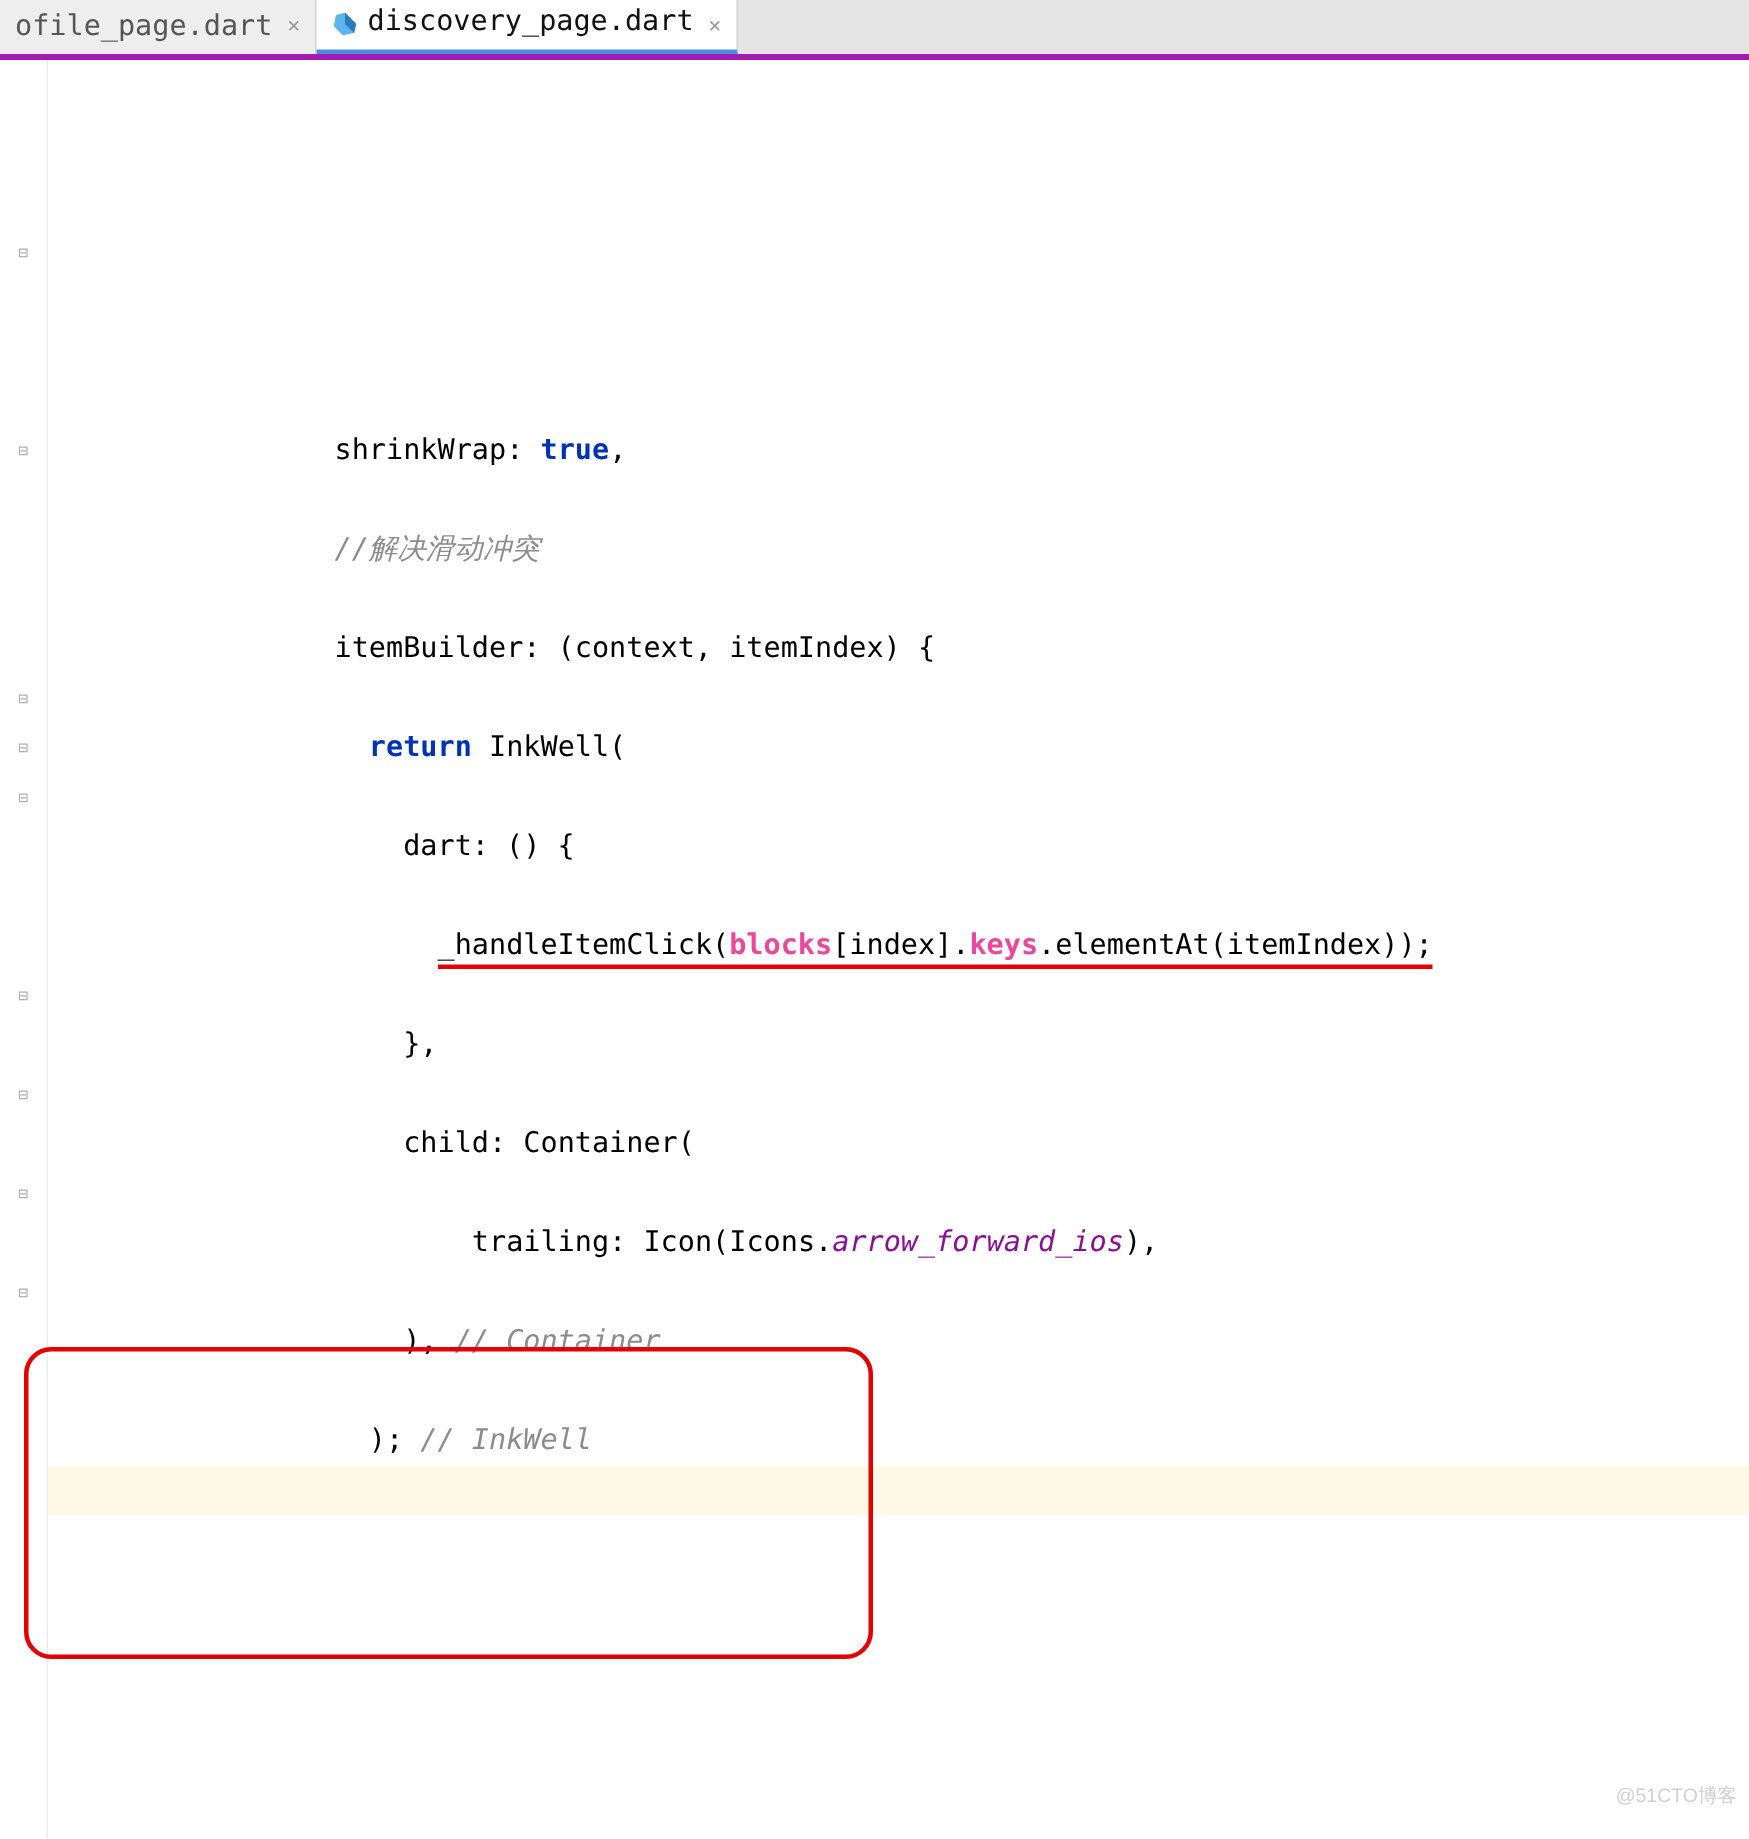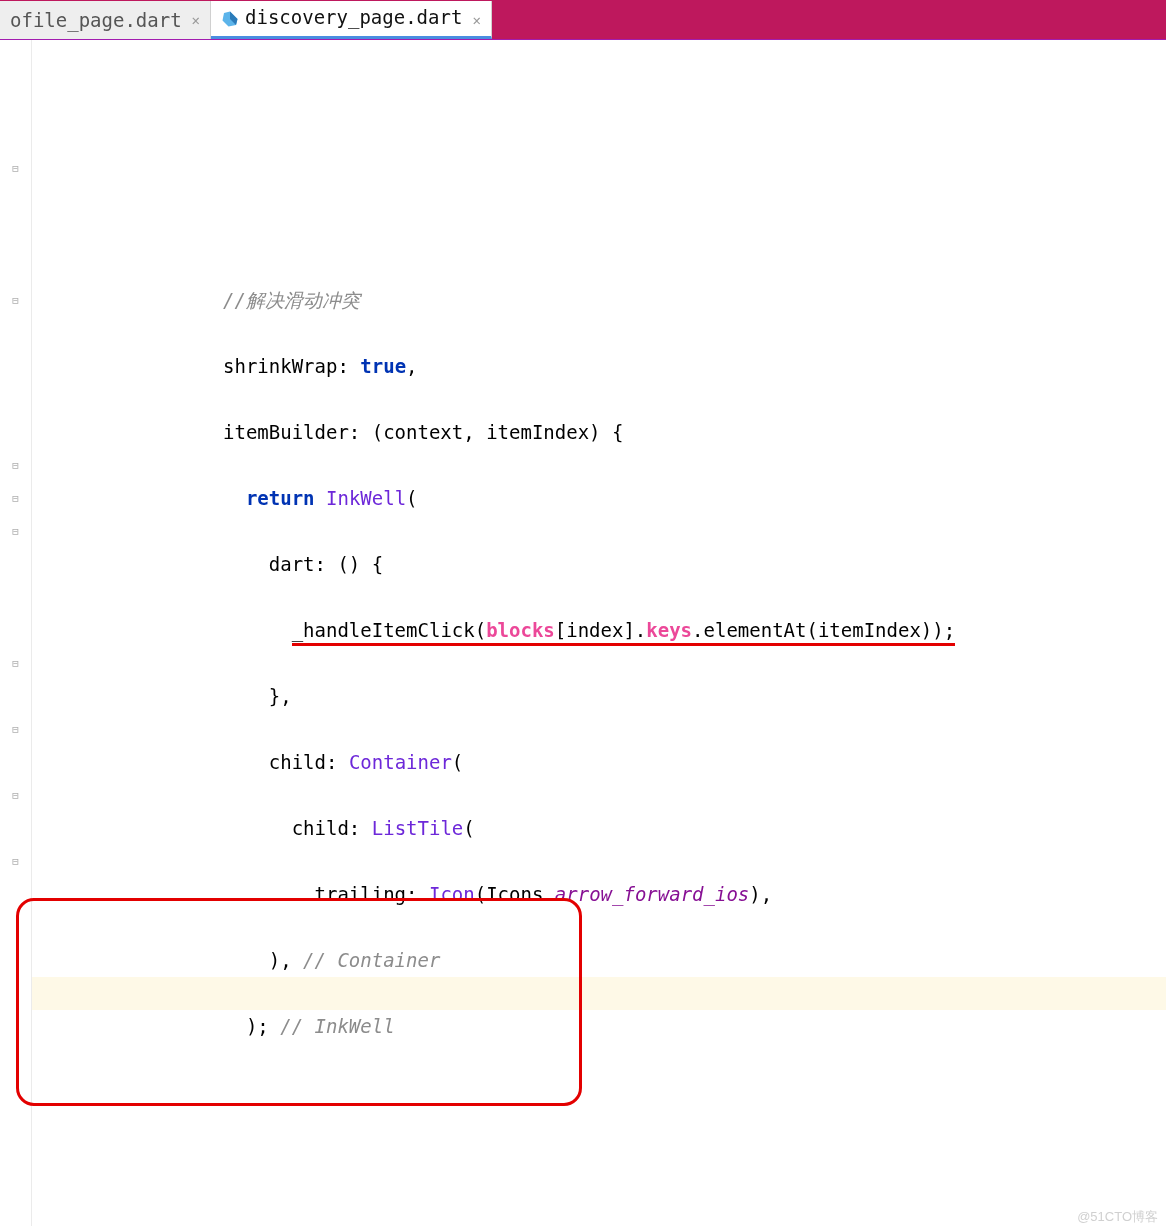--- a/index.html
+++ b/index.html
@@ -12,22 +12,22 @@
       font-size: 19px;
       background: #ffffff;
       color: #000000;
       overflow: hidden;
       width: 1166px;
       height: 1226px;
     }
     .tabs {
       display: flex;
       height: 40px;
-      background: #be185d;
-      border-bottom: 1px solid #a21caf;
+      background: #e5e5e5;
+      border-bottom: 4px solid #a21caf;
       align-items: flex-end;
     }
     .tab {
       display: flex;
       align-items: center;
       padding: 8px 10px;
       background: #eeeeee;
       border-right: 1px solid #d0d0d0;
       height: 38px;
       gap: 6px;
@@ -71,21 +71,21 @@
       white-space: pre;
       line-height: 33px;
       flex: 1;
       position: relative;
     }
     .line {
       height: 33px;
       display: block;
     }
     .kw { color: #0033b3; font-weight: bold; }
-    .type { color: #6d28d9; }
+    .type { color: #000000; }
     .prop { color: #ec4899; font-weight: bold; }
     .prop-light { color: #871094; font-style: italic; }
     .comment { color: #8c8c8c; font-style: italic; }
     .punct { color: #000; }
     .underline {
       border-bottom: 3px solid #e30000;
       padding-bottom: 2px;
     }
     .highlight-band {
       position: absolute;
@@ -101,21 +101,21 @@
     }
     .redbox {
       position: absolute;
       border: 3px solid #e30000;
       border-radius: 18px;
       z-index: 5;
       pointer-events: none;
     }
     .watermark {
       position: absolute;
-      bottom: 0;
+      bottom: 20px;
       right: 8px;
       color: #d0d0d0;
       font-size: 13px;
       font-family: sans-serif;
     }
     .dart-icon {
       width: 18px;
       height: 18px;
     }
   </style>
@@ -173,29 +173,28 @@
     <div class="gutter-mark"></div>
     <div class="gutter-mark"></div>
   </div>
 
   <div class="code">
     <div class="highlight-band" style="top:937px;"></div>
 
     <div class="redbox" style="left:-16px; top:858px; width:566px; height:208px;"></div>
 
     <div class="code-content">
+<span class="line">                <span>shrinkWrap:</span> <span class="kw">true</span><span class="punct">,</span></span>
 <span class="line">                <span class="comment">//解决滑动冲突</span></span>
-<span class="line">                <span>shrinkWrap:</span> <span class="kw">true</span><span class="punct">,</span></span>
 <span class="line">                <span>itemBuilder: (context, itemIndex) {</span></span>
 <span class="line">                  <span class="kw">return</span> <span class="type">InkWell</span><span class="punct">(</span></span>
 <span class="line">                    <span>dart: () {</span></span>
 <span class="line">                      <span class="underline"><span>_handleItemClick(</span><span class="prop">blocks</span><span>[index].</span><span class="prop">keys</span><span>.elementAt(itemIndex));</span></span></span>
 <span class="line">                    <span>},</span></span>
 <span class="line">                    <span>child:</span> <span class="type">Container</span><span class="punct">(</span></span>
-<span class="line">                      <span>child:</span> <span class="type">ListTile</span><span class="punct">(</span></span>
 <span class="line">                        <span>trailing:</span> <span class="type">Icon</span><span class="punct">(</span><span>Icons.</span><span class="prop-light">arrow_forward_ios</span><span class="punct">),</span></span>
 <span class="line">                    <span>),</span><span class="comment"> // Container</span></span>
 <span class="line">                  <span>);</span><span class="comment"> // InkWell</span></span>
 
 
 
 
 
 
 

